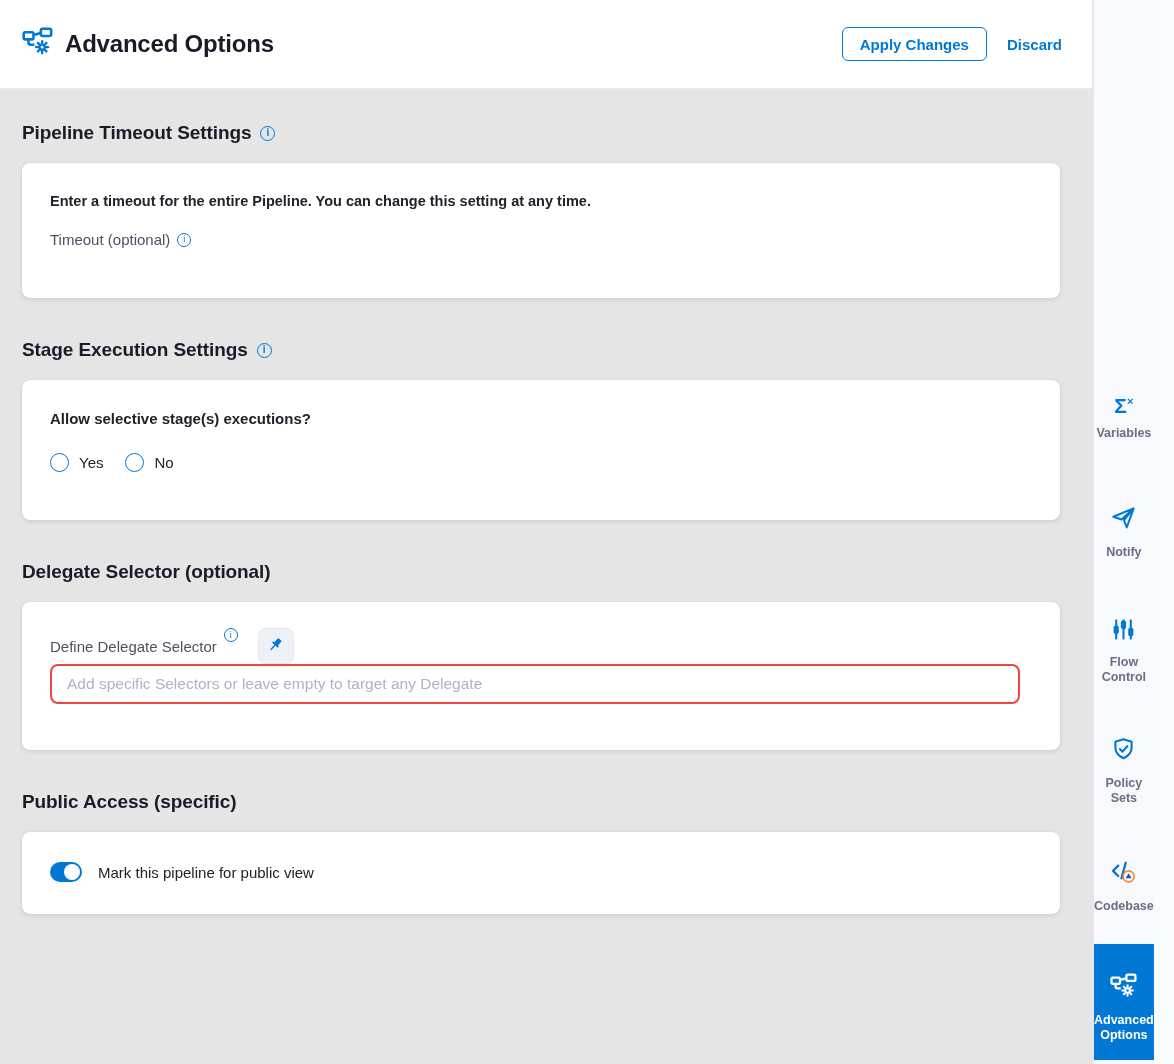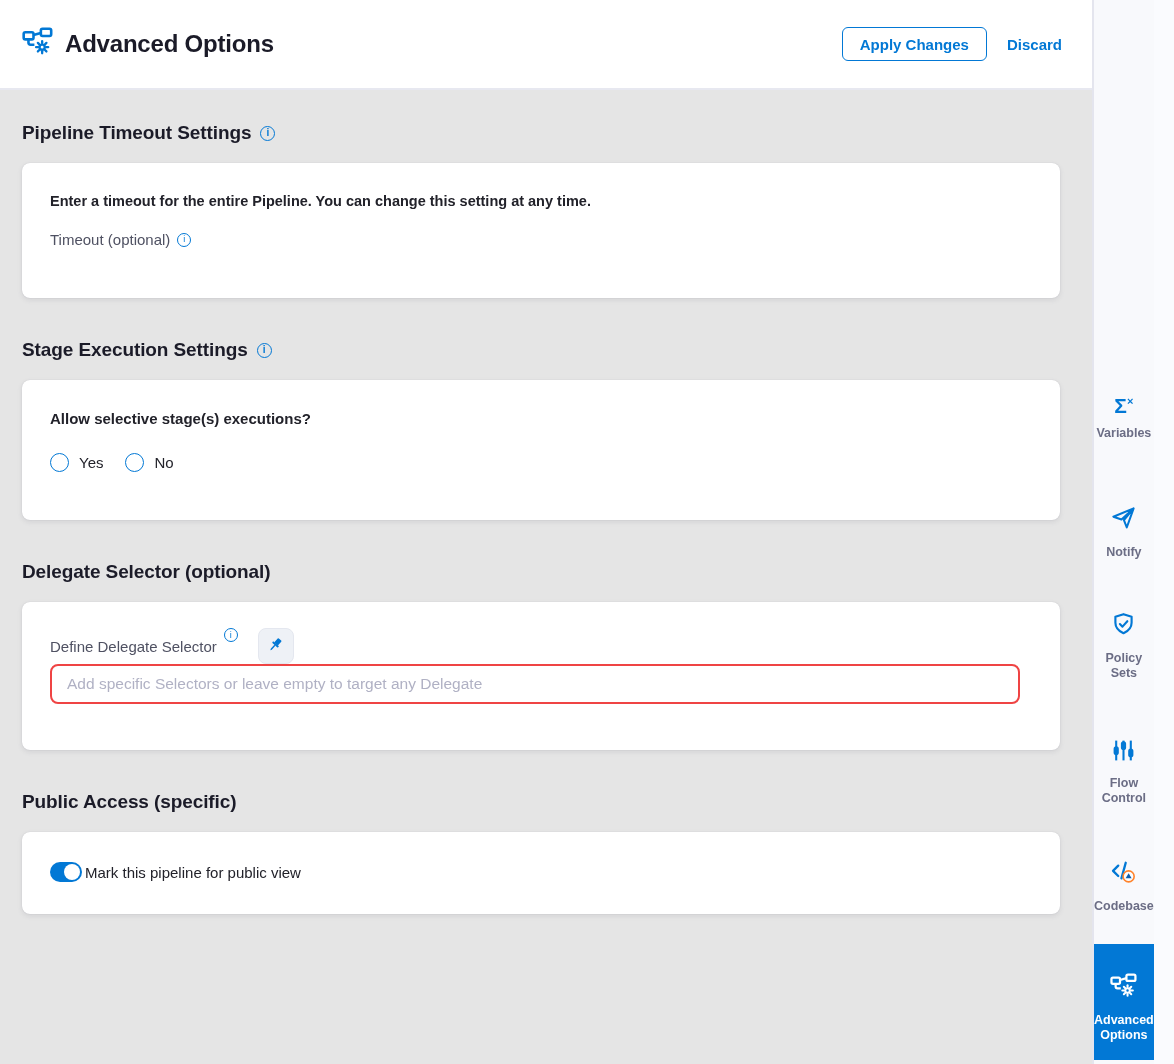--- a/index.html
+++ b/index.html
@@ -48,21 +48,21 @@
   .radio-label { font-size:15px; color:#22222a; }
 
   .delegate-label-row { display:flex; gap:7px; }
   .pin-btn { width:36px; height:36px; margin-left:13px; background:#eef1f6; border:1px solid #e4e7ef;
              border-radius:8px; display:flex; align-items:center; justify-content:center; cursor:pointer; }
   .delegate-input { display:block; height:40px; width:970px; border:2px solid #ef4444;
                     border-radius:8px; padding:0 15px; font-size:15.5px; color:#22222a;
                     font-family:inherit; background:#fff; outline:none; }
   .delegate-input::placeholder { color:#b0b1c4; }
 
-  .toggle-row { display:flex; align-items:center; gap:3px; }
+  .toggle-row { display:flex; align-items:center; gap:16px; }
   .toggle { width:32px; height:20px; border-radius:10px; background:#0278d5; position:relative; cursor:pointer; flex:none; }
   .toggle-knob { position:absolute; top:2px; right:2px; width:16px; height:16px; border-radius:50%; background:#fff; }
   .toggle-label { font-size:15px; color:#22222a; }
 
   .info { display:inline-flex; align-items:center; justify-content:center; width:15px; height:15px;
           border:1.3px solid #0278d5; border-radius:50%; color:#0278d5; font-size:10px;
           line-height:1; flex:none; }
   .info.small { width:14px; height:14px; font-size:9px; }
 
   
@@ -196,48 +196,48 @@
 
     <div class="side-item si-notify">
       <span>
         <svg width="27" height="27" viewBox="0 0 24 24" fill="none" stroke="currentColor" stroke-width="1.8" stroke-linejoin="round">
           <path d="M21 3 L3 10.4 l7.2 2.5 L21 3 12.4 13.5 l2.5 6.5 L21 3 Z"></path>
         </svg>
       </span>
       <span>Notify</span>
     </div>
 
-    <div class="side-item si-policy">
-      <span>
-        <svg width="27" height="27" viewBox="0 0 24 24" fill="none" stroke="currentColor" stroke-width="1.9" stroke-linejoin="round" stroke-linecap="round">
-          <path d="M12 2.8 L4.8 5.2 v5.2 c0 4.6 2.9 7.4 7.2 9.4 4.3-2 7.2-4.8 7.2-9.4 V5.2 Z"></path>
-          <path d="M8.8 11.6 l2.3 2.3 4.3-4.8"></path>
-        </svg>
-      </span>
-      <span>Policy
-Sets</span>
-    </div>
-
     <div class="side-item si-flow">
       <span>
         <svg width="25" height="25" viewBox="0 0 24 24" stroke="currentColor" fill="none">
           <g stroke-width="2">
             <line x1="5" y1="2.5" x2="5" y2="21.5"></line>
             <line x1="12" y1="2.5" x2="12" y2="21.5"></line>
             <line x1="19" y1="2.5" x2="19" y2="21.5"></line>
           </g>
           <g stroke-width="5" stroke-linecap="round">
             <line x1="5" y1="10.5" x2="5" y2="14"></line>
             <line x1="12" y1="5.5" x2="12" y2="9"></line>
             <line x1="19" y1="12.5" x2="19" y2="16"></line>
           </g>
         </svg>
       </span>
       <span>Flow
 Control</span>
+    </div>
+
+    <div class="side-item si-policy">
+      <span>
+        <svg width="27" height="27" viewBox="0 0 24 24" fill="none" stroke="currentColor" stroke-width="1.9" stroke-linejoin="round" stroke-linecap="round">
+          <path d="M12 2.8 L4.8 5.2 v5.2 c0 4.6 2.9 7.4 7.2 9.4 4.3-2 7.2-4.8 7.2-9.4 V5.2 Z"></path>
+          <path d="M8.8 11.6 l2.3 2.3 4.3-4.8"></path>
+        </svg>
+      </span>
+      <span>Policy
+Sets</span>
     </div>
 
     <div class="side-item si-code">
       <span>
         <svg width="30" height="28" viewBox="0 0 26 24" fill="none">
           <path d="M8 6.5 L3.5 11 l4.5 4.5" stroke="#0278d5" stroke-width="2" stroke-linecap="round" stroke-linejoin="round"></path>
           <path d="M14.5 4 L10.8 17.5" stroke="#0278d5" stroke-width="2" stroke-linecap="round"></path>
           <circle cx="17" cy="15.8" r="4.8" fill="#fbfcfe" stroke="#ff832b" stroke-width="1.4"></circle>
           <path d="M17 13 l2.6 4.5 h-5.2 z" fill="#0b5cad"></path>
         </svg>

